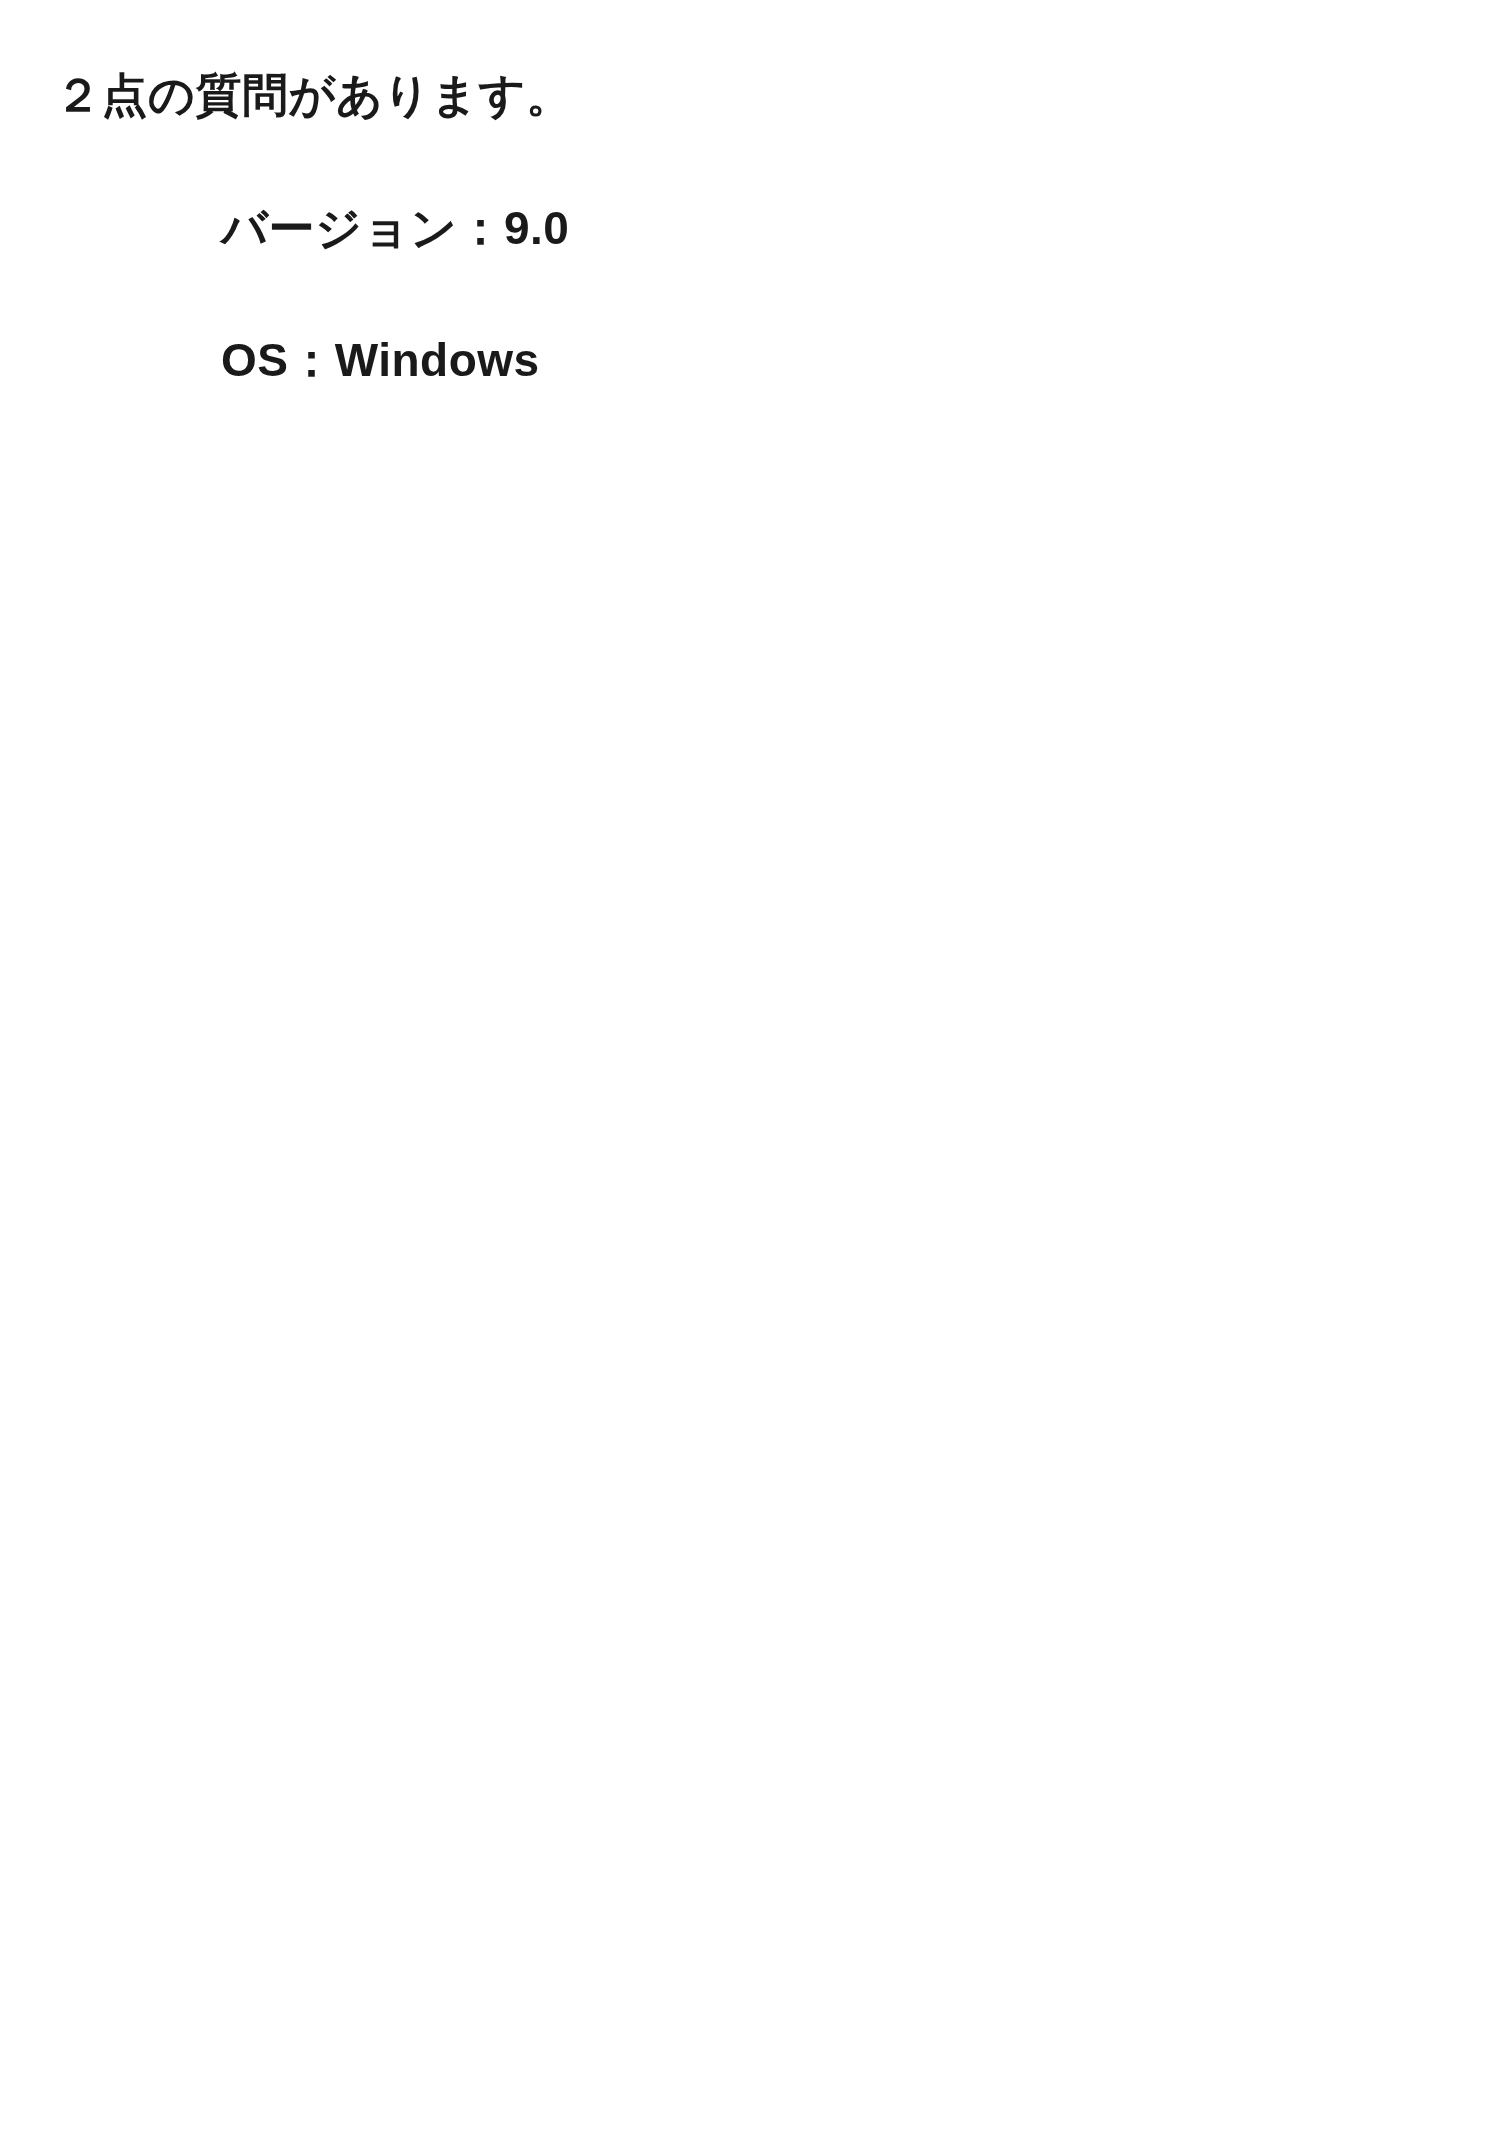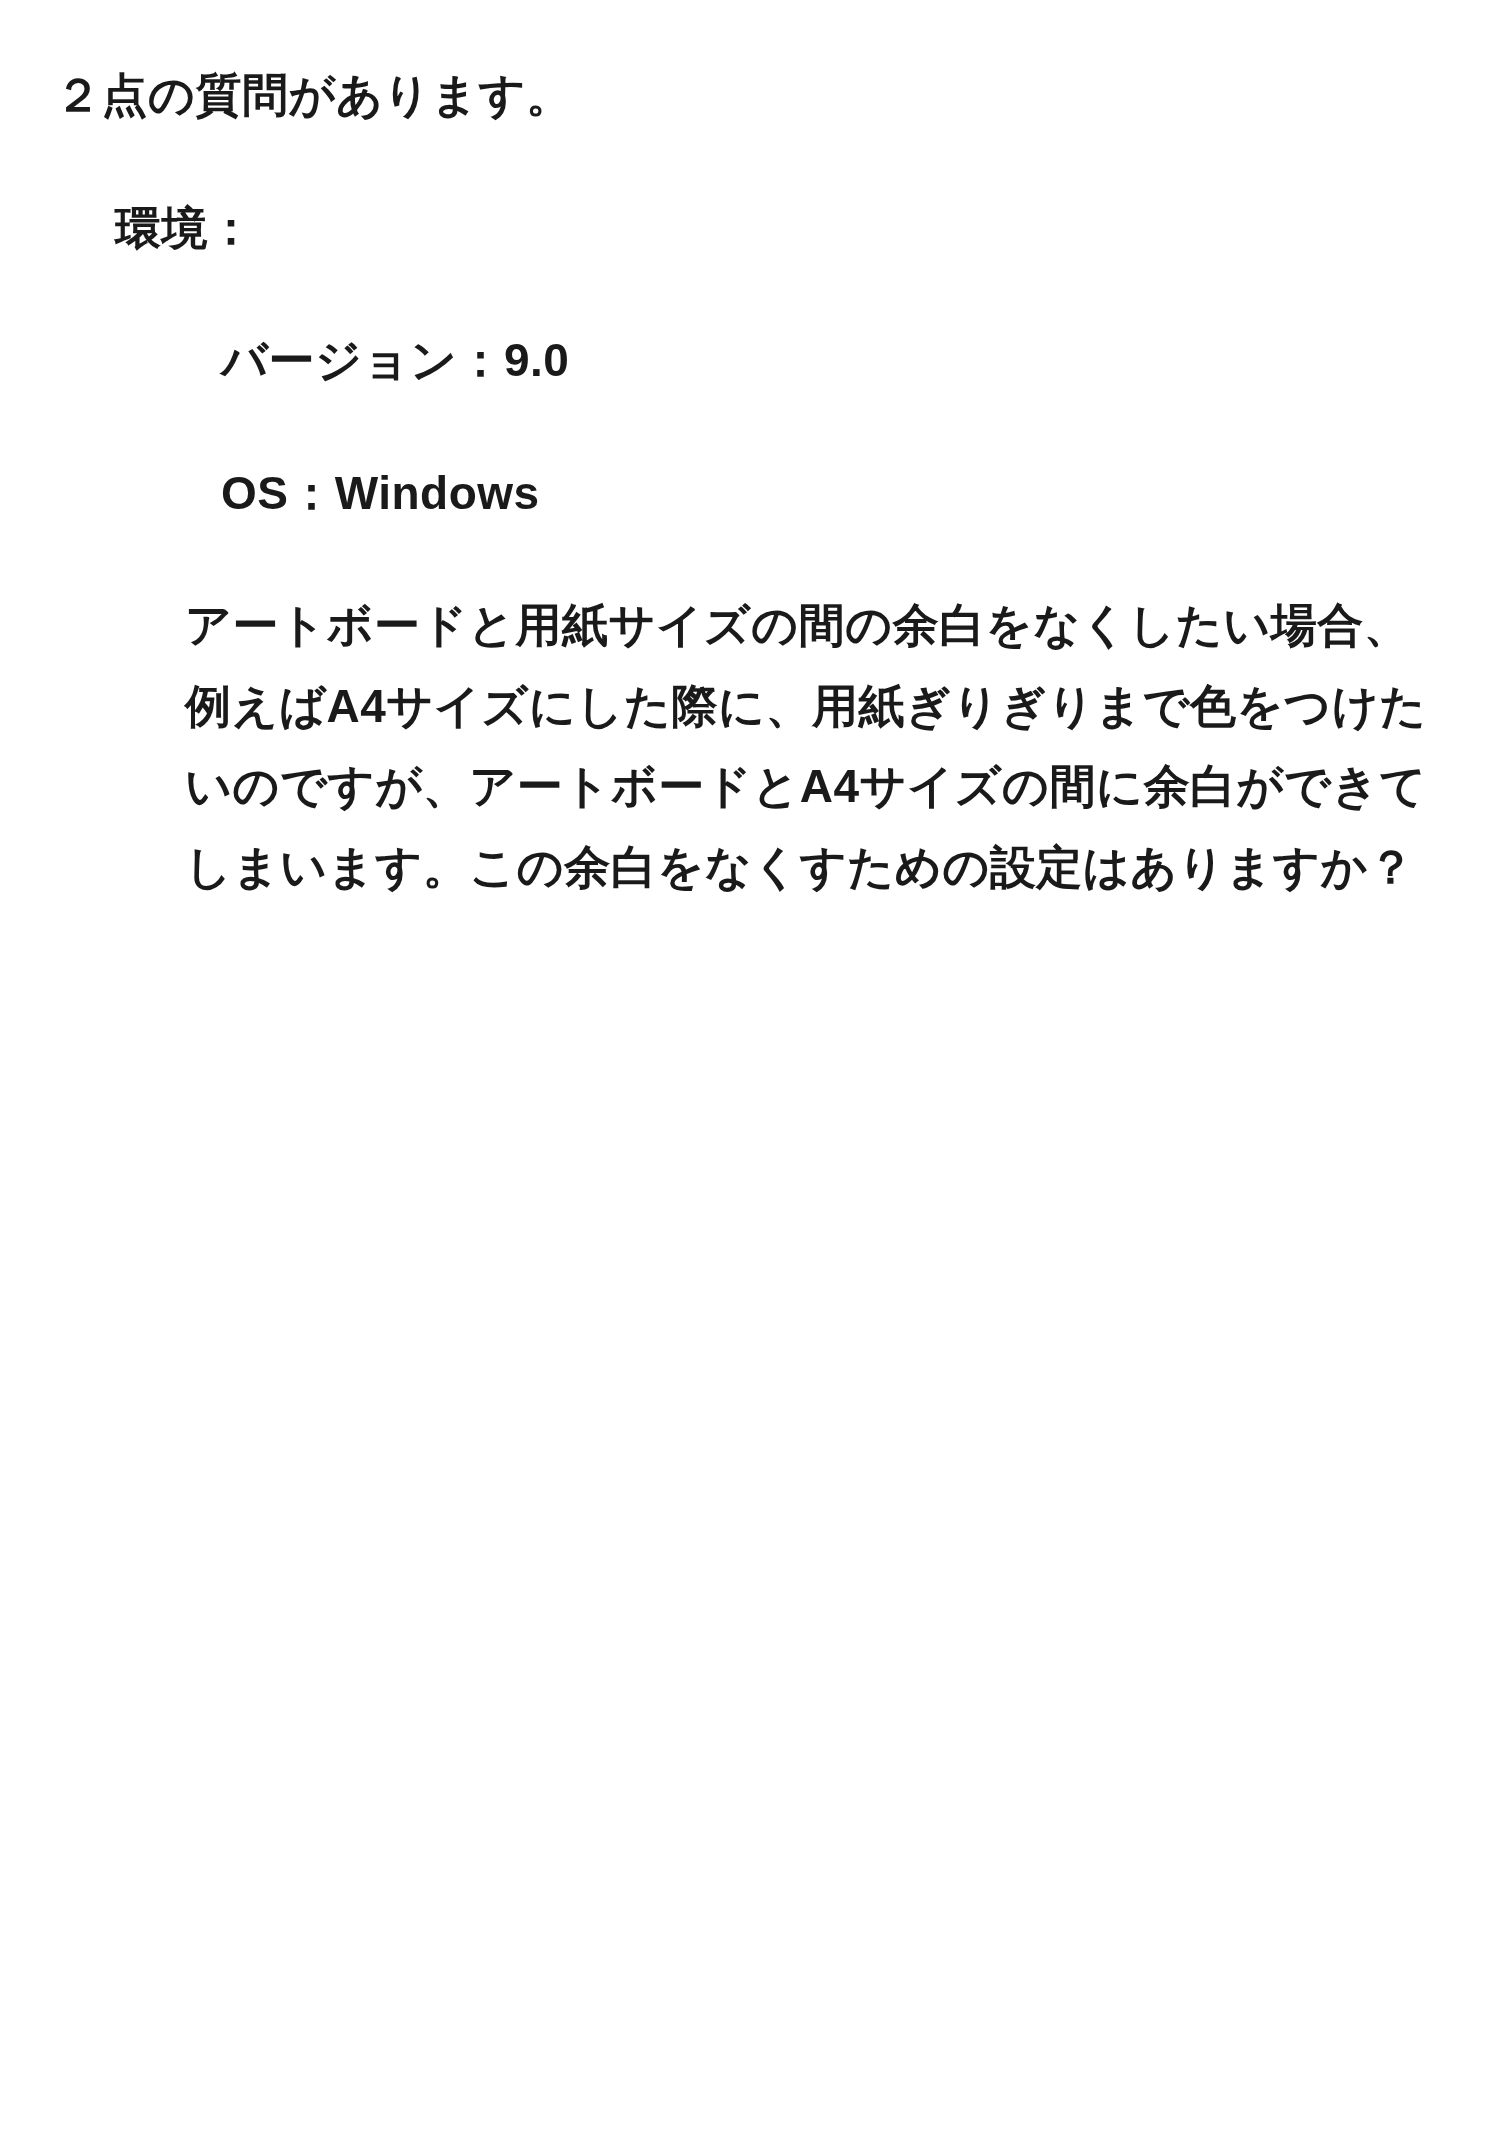--- a/index.html
+++ b/index.html
@@ -41,21 +41,19 @@
     .question2 {
       margin-top: 52px;
     }
   </style>
 </head>
 <body>
 
 <div class="intro">２点の質問があります。</div>
 
 <div class="section">
-  <div class="env-label">環境：</div>
 
   <div class="env-details">
     <div class="env-line">バージョン：9.0</div>
     <div class="env-line">OS：Windows</div>
-    <div class="question-block">アートボードと用紙サイズの間の余白をなくしたい場合、例えばA4サイズにした際に、用紙ぎりぎりまで色をつけたいのですが、アートボードとA4サイズの間に余白ができてしまいます。この余白をなくすための設定はありますか？</div>
   </div>
 
 </div>
 
 </body></html>

